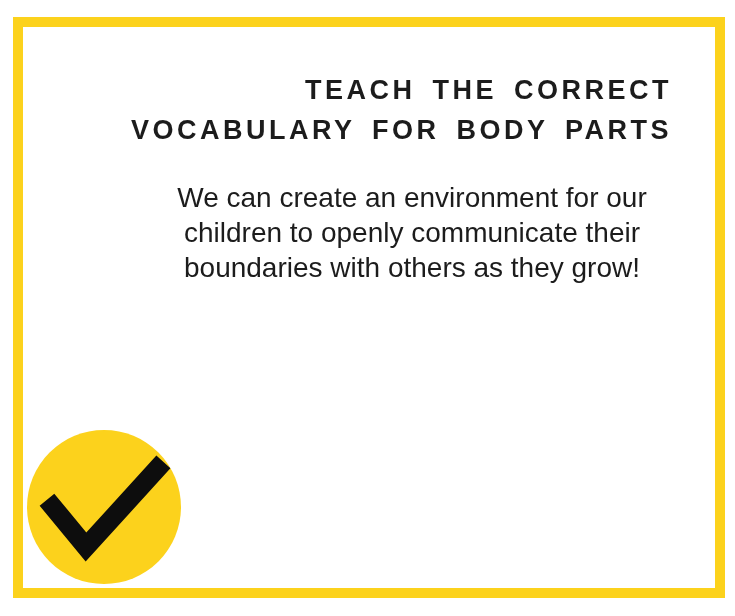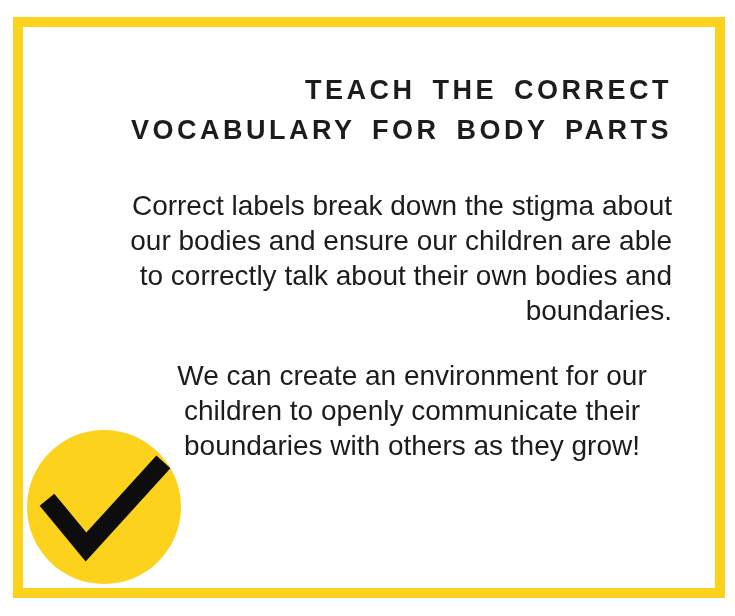--- a/index.html
+++ b/index.html
@@ -67,24 +67,20 @@
 </style>
 </head>
 <body>
 
 <div class="frame"></div>
 
 <div class="content">
   <h1 class="title">TEACH THE CORRECT
 VOCABULARY FOR BODY PARTS</h1>
 
-  <p class="para para-intro">Correct labels break down the stigma about
-our bodies and ensure our children are able
-to correctly talk about their own bodies and
-boundaries.</p>
 
   <p class="para para-closing">We can create an environment for our
 children to openly communicate their
 boundaries with others as they grow!</p>
 </div>
 
 <div class="check-badge">
   <svg viewBox="0 0 154 154" aria-hidden="true">
     <path d="M26 77 L59 117 L130 39" fill="none" stroke="#0D0D0D" stroke-width="19" stroke-linecap="square" stroke-linejoin="miter"></path>
   </svg>

